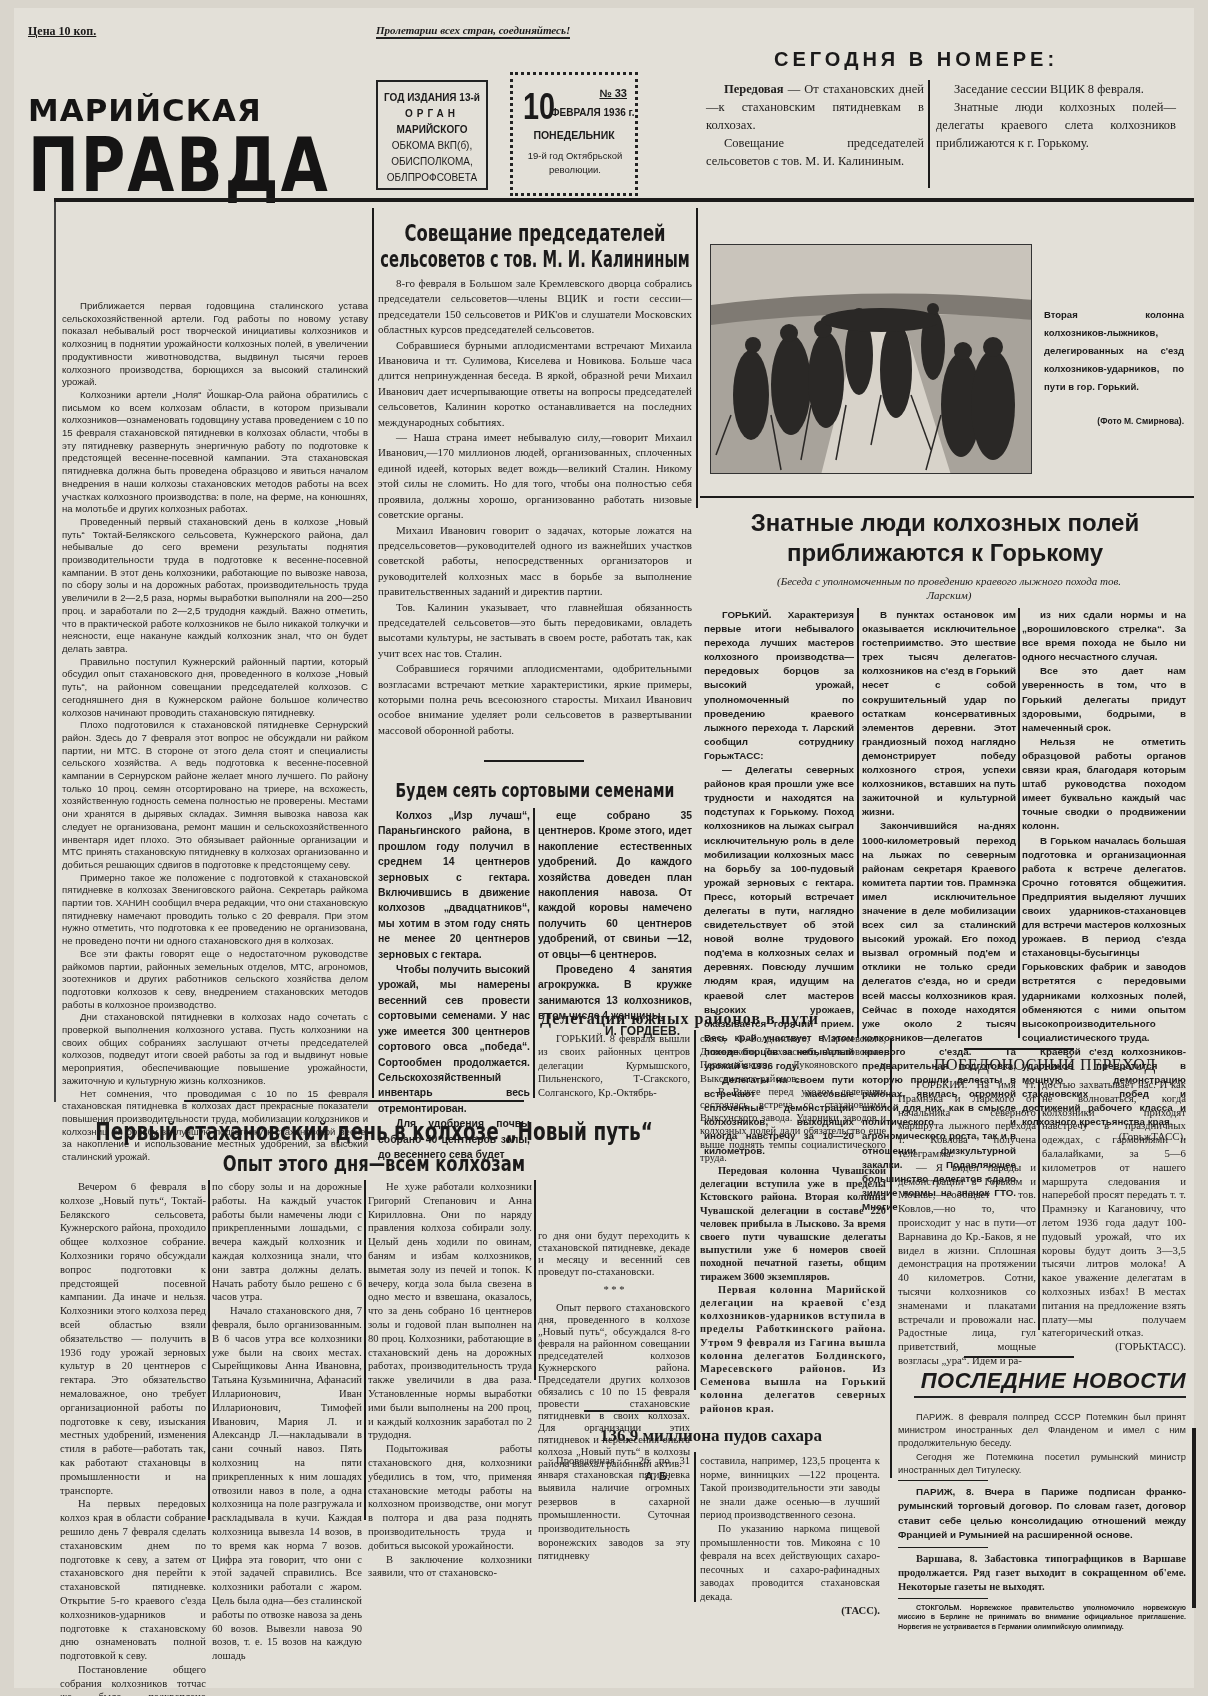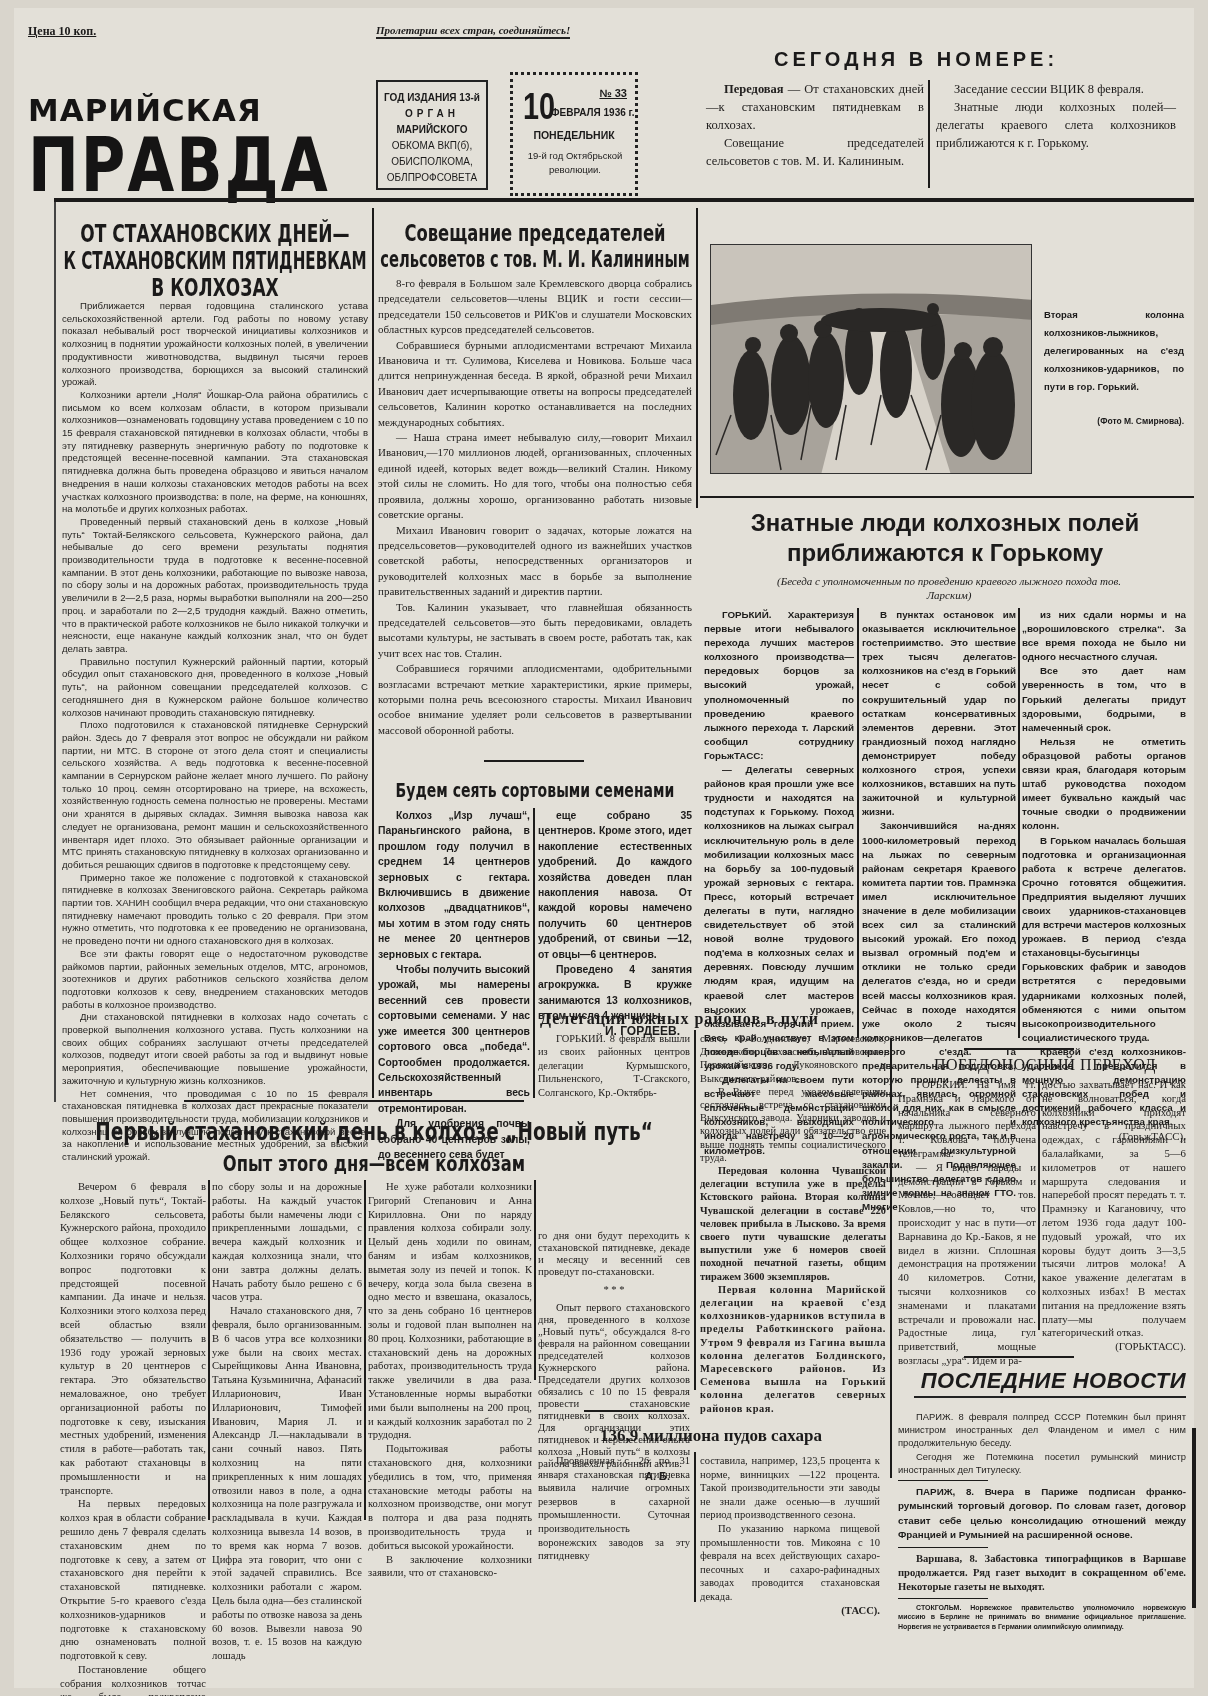--- a/index.html
+++ b/index.html
@@ -57,25 +57,20 @@
   </div>
   <div class="vr" style="left:914px; top:72px; height:108px;"></div>
   <div class="abs body-text indent" style="left:922px; top:72px; width:240px; font-size:12.5px; line-height:18px;">
     <div>Заседание сессии ВЦИК 8 февраля.</div>
     <div>Знатные люди колхозных полей—делегаты краевого слета колхозников приближаются к г. Горькому.</div>
   </div>
 
   <div class="hr thick" style="left:40px; top:190px; width:1140px;"></div>
 
   <div class="vr" style="left:40px; top:194px; height:900px; background:#444;"></div>
-  <div class="abs" style="left:46px; top:212px; width:310px; text-align:center;">
-    <div class="cond" style="font-size:23px; line-height:24px; transform:scaleX(0.74) scaleY(1.1); transform-origin:center top; white-space:nowrap; margin-left:-60px; margin-right:-60px;">ОТ СТАХАНОВСКИХ ДНЕЙ—</div>
-    <div class="cond" style="font-size:23px; line-height:24px; transform:scaleX(0.66) scaleY(1.1); transform-origin:center top; white-space:nowrap; margin-left:-90px; margin-right:-90px; margin-top:3px;">К СТАХАНОВСКИМ ПЯТИДНЕВКАМ</div>
-    <div class="cond" style="font-size:23px; line-height:24px; transform:scaleX(0.74) scaleY(1.1); transform-origin:center top; white-space:nowrap; margin-top:3px;">В КОЛХОЗАХ</div>
-  </div>
   <div class="abs body-sans" style="left:48px; top:292px; width:306px; font-size:9.6px; line-height:12.7px;">
     <p class="indent">Приближается первая годовщина сталинского устава сельскохозяйственной артели. Год работы по новому уставу показал небывалый рост творческой инициативы колхозников и колхозниц в поднятии урожайности колхозных полей, в увеличении продуктивности животноводства, выдвинул тысячи героев колхозного производства, борющихся за высокий сталинский урожай.</p>
     <p class="indent">Колхозники артели „Ноля“ Йошкар-Ола района обратились с письмом ко всем колхозам области, в котором призывали колхозников—ознаменовать годовщину устава проведением с 10 по 15 февраля стахановской пятидневки в колхозах области, чтобы в эту пятидневку развернуть энергичную работу по подготовке к предстоящей весенне-посевной кампании. Эта стахановская пятидневка должна быть проведена образцово и явиться началом внедрения в наши колхозы стахановских методов работы на всех участках колхозного производства: в поле, на ферме, на конюшнях, на молотьбе и других колхозных работах.</p>
     <p class="indent">Проведенный первый стахановский день в колхозе „Новый путь“ Токтай-Белякского сельсовета, Кужнерского района, дал небывалые до сего времени результаты поднятия производительности труда в подготовке к весенне-посевной кампании. В этот день колхозники, работающие по вывозке навоза, по сбору золы и на дорожных работах, производительность труда увеличили в 2—2,5 раза, нормы выработки выполняли на 200—250 проц. и заработали по 2—2,5 трудодня каждый. Важно отметить, что в практической работе колхозников не было никакой толкучки и неясности, еще накануне каждый колхозник знал, что он будет делать завтра.</p>
     <p class="indent">Правильно поступил Кужнерский районный партии, который обсудил опыт стахановского дня, проведенного в колхозе „Новый путь“, на районном совещании председателей колхозов. С сегодняшнего дня в Кужнерском районе большое количество колхозов начинают проводить стахановскую пятидневку.</p>
     <p class="indent">Плохо подготовился к стахановской пятидневке Сернурский район. Здесь до 7 февраля этот вопрос не обсуждали ни райком партии, ни МТС. В стороне от этого дела стоят и специалисты сельского хозяйства. А ведь подготовка к весенне-посевной кампании в Сернурском районе желает много лучшего. По району только 10 проц. семян отсортировано на триере, на всхожесть, хозяйственную годность семена полностью не проверены. Местами они хранятся в дырявых складах. Зимняя вывозка навоза как следует не организована, ремонт машин и сельскохозяйственного инвентаря идет плохо. Это обязывает районные организации и МТС принять стахановскую пятидневку в колхозах организованно и добиться решающих сдвигов в подготовке к предстоящему севу.</p>
     <p class="indent">Примерно такое же положение с подготовкой к стахановской пятидневке в колхозах Звениговского района. Секретарь райкома партии тов. ХАНИН сообщил вчера редакции, что они стахановскую пятидневку намечают проводить только с 20 февраля. При этом нужно отметить, что подготовка к ее проведению не организована, не проведено почти ни одного стахановского дня в колхозах.</p>
     <p class="indent">Все эти факты говорят еще о недостаточном руководстве райкомов партии, районных земельных отделов, МТС, агрономов, зоотехников и других работников сельского хозяйства делом подготовки колхозов к севу, внедрением стахановских методов работы в колхозное производство.</p>
     <p class="indent">Дни стахановской пятидневки в колхозах надо сочетать с проверкой выполнения колхозного устава. Пусть колхозники на своих общих собраниях заслушают отчеты председателей колхозов, подведут итоги своей работы за год и выдвинут новые мероприятия, обеспечивающие повышение урожайности, зажиточную и культурную жизнь колхозников.</p>
     <p class="indent">Нет сомнения, что проводимая с 10 по 15 февраля стахановская пятидневка в колхозах даст прекрасные показатели повышения производительности труда, мобилизации колхозников и колхозниц на борьбу за лучшую подготовку к стахановской весне, за накопление и использование местных удобрений, за высокий сталинский урожай.</p>

